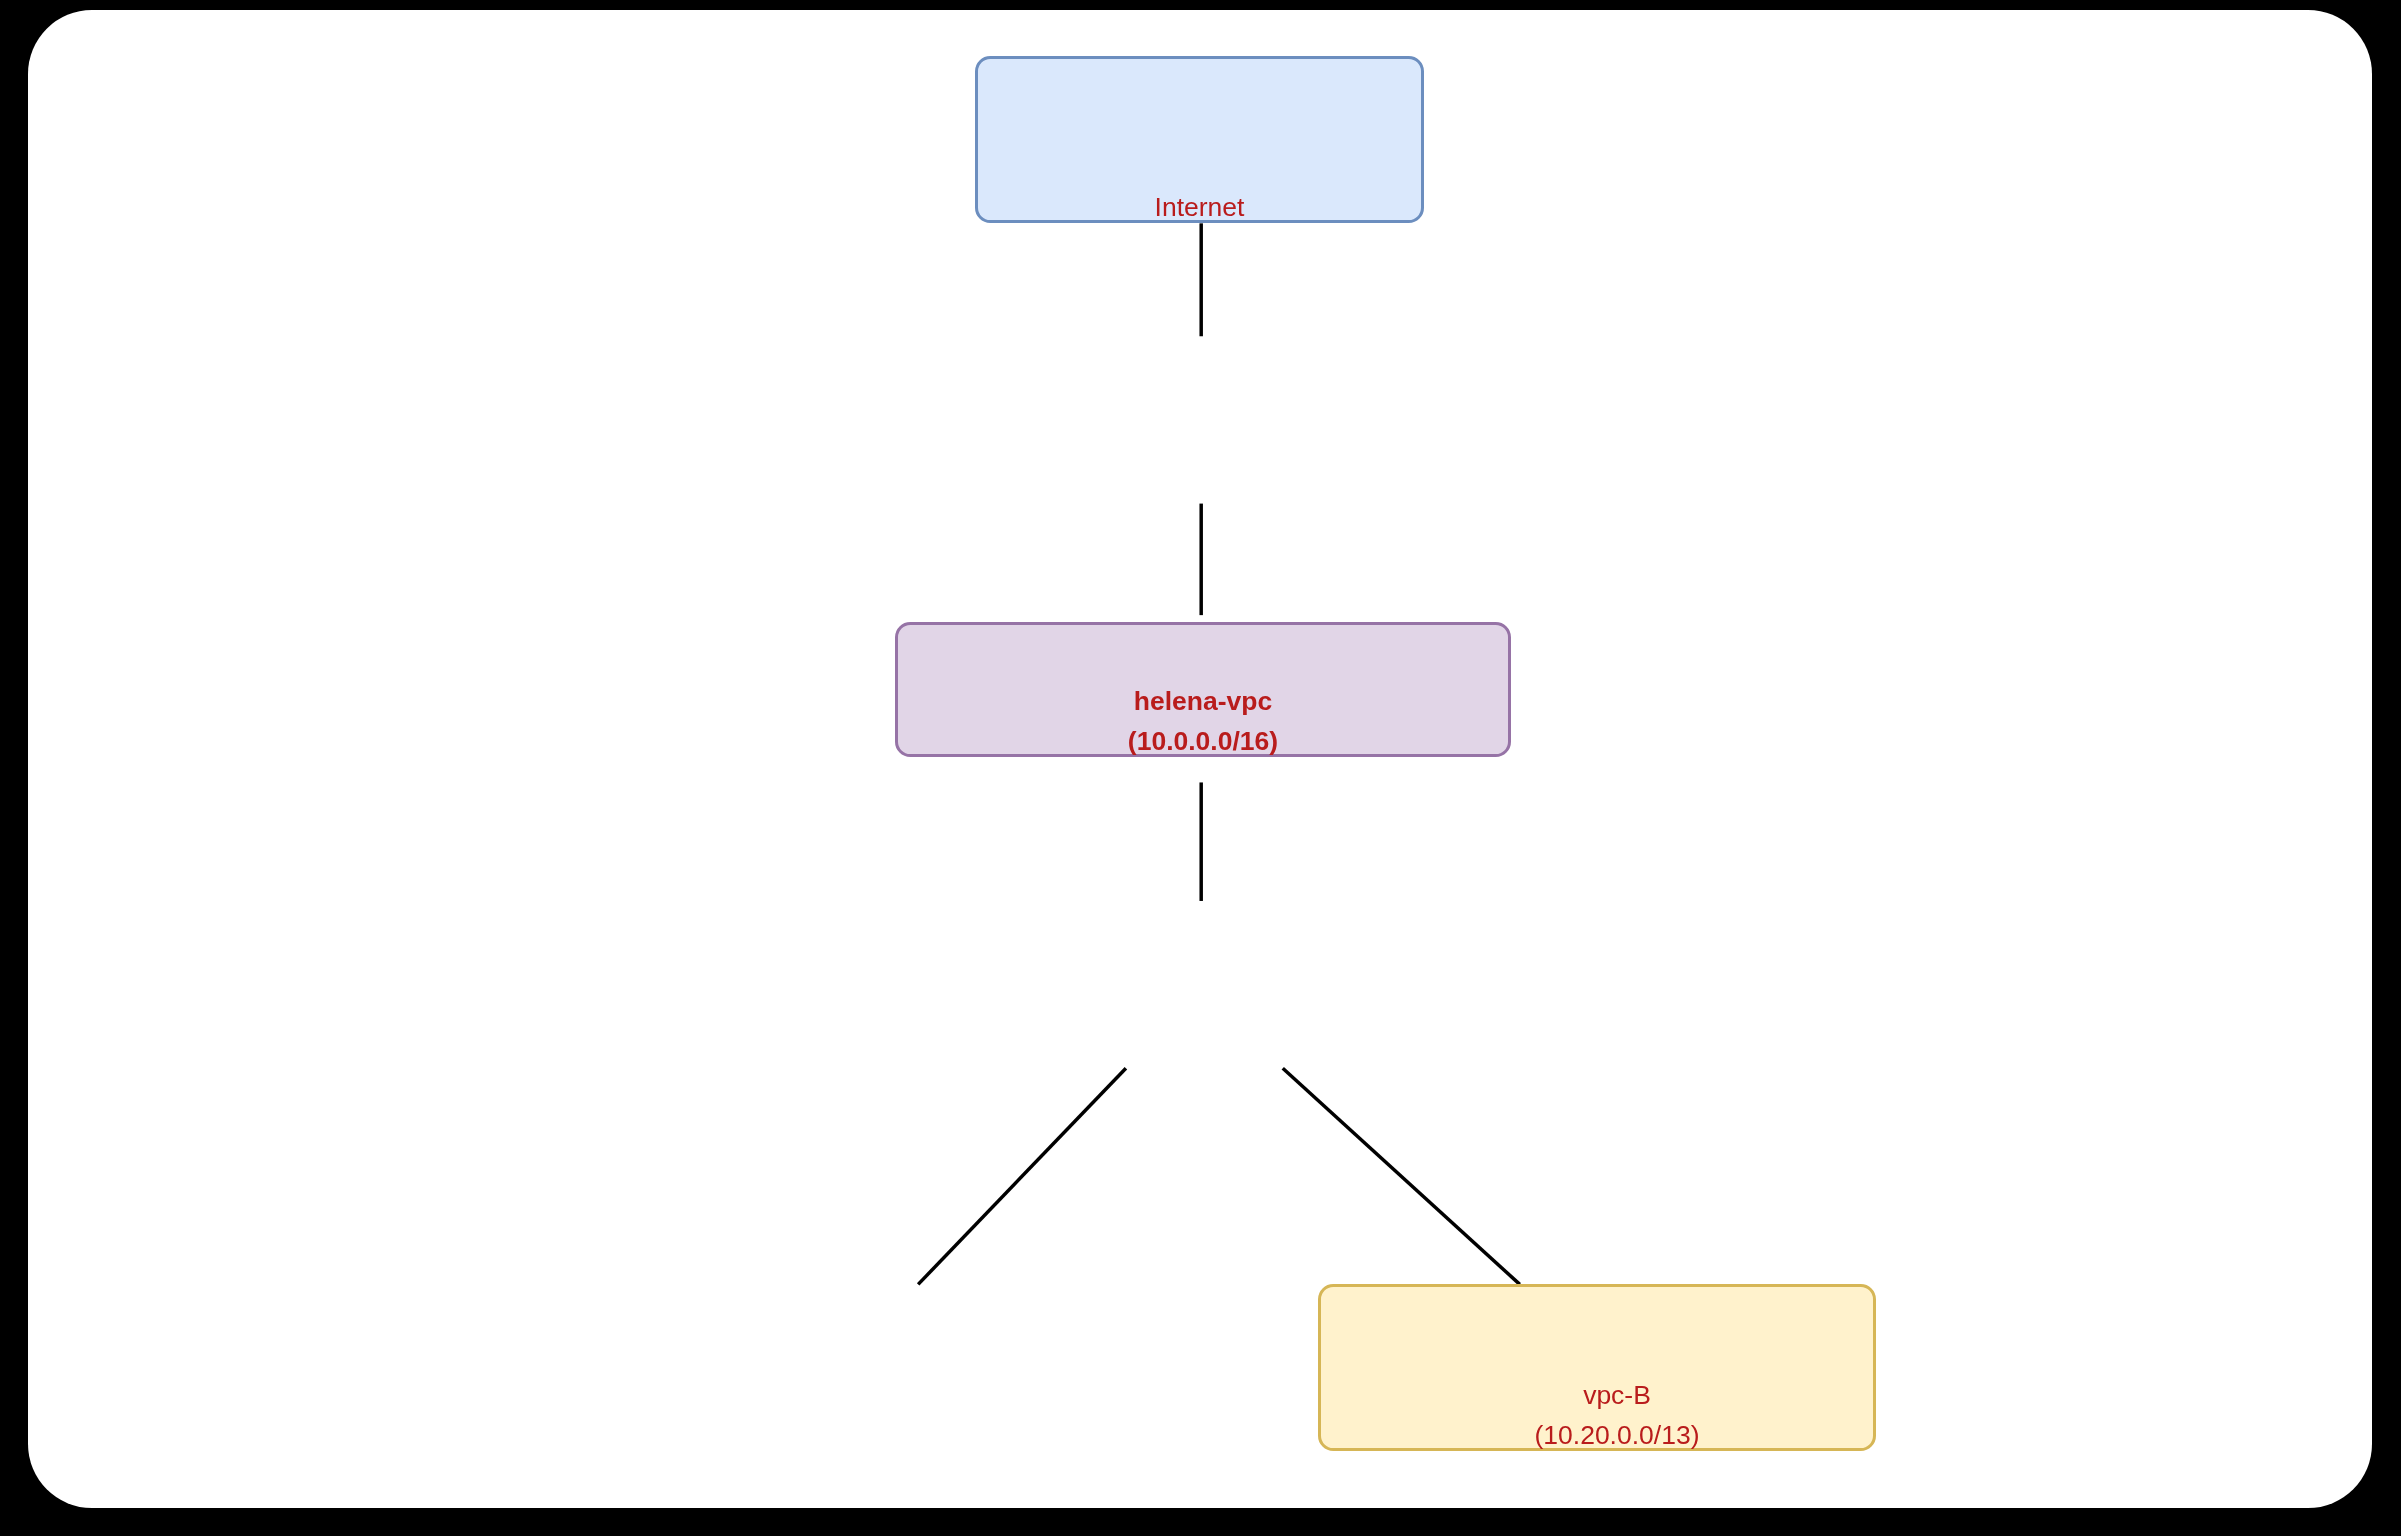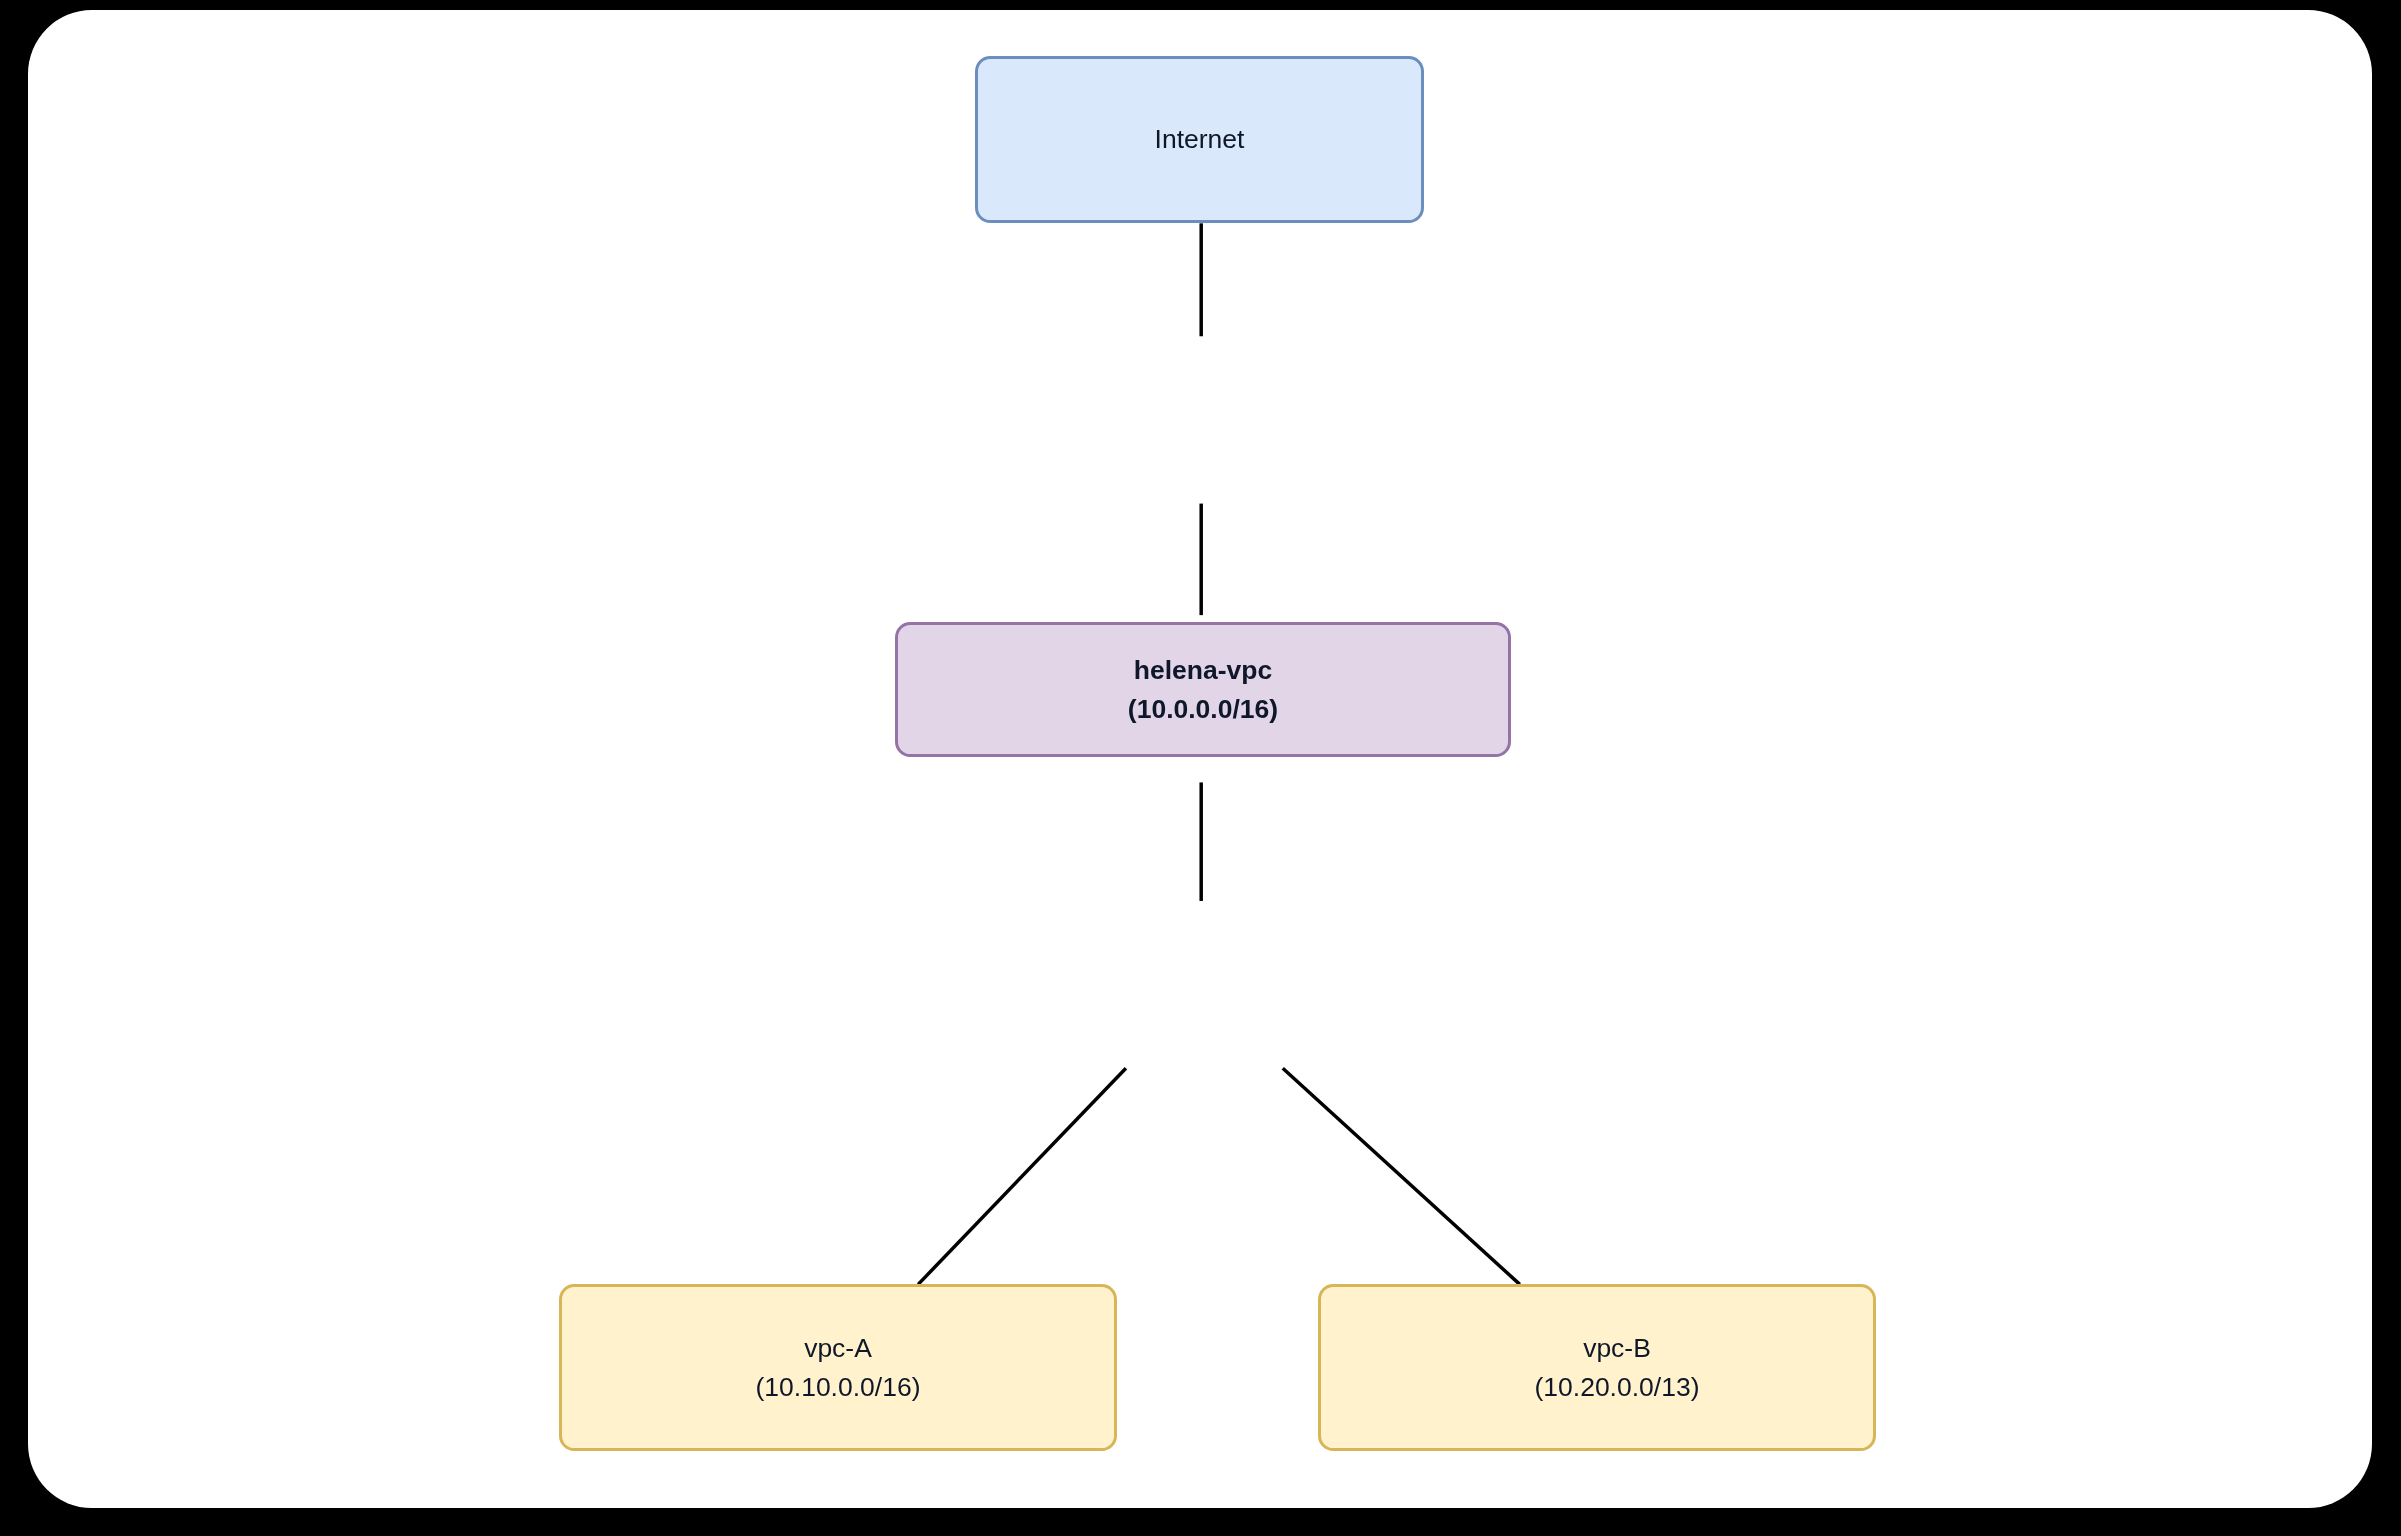--- a/index.html
+++ b/index.html
@@ -36,26 +36,26 @@
     width: 2401px;
     height: 1537px;
     pointer-events: none;
   }
   .node {
     position: absolute;
     box-sizing: border-box;
     display: flex;
     flex-direction: column;
     align-items: center;
-    justify-content: center;
+    justify-content: flex-end;
     border-style: solid;
     border-width: 3.5px;
     border-radius: 15.3px;
     text-align: center;
-    color: #0f172a;
+    color: #b91c1c;
     font-size: 26.5px;
     line-height: 1.0;
   }
   .node .node-label {
     display: block;
     white-space: nowrap;
   }
   .node .node-cidr {
     display: block;
     white-space: nowrap;
@@ -94,24 +94,20 @@
 
   </div>
 
 
   <div class="node" id="node-helena-vpc" style="background-color: rgb(225, 213, 231); border-color: rgb(150, 115, 166);">
     <span class="node-label">helena-vpc</span>
     <span class="node-cidr">(10.0.0.0/16)</span>
   </div>
 
 
-  <div class="node" id="node-vpc-a" style="background-color: rgb(255, 242, 204); border-color: rgb(214, 182, 86);">
-    <span class="node-label">vpc-A</span>
-    <span class="node-cidr">(10.10.0.0/16)</span>
-  </div>
 
   <div class="node" id="node-vpc-b" style="background-color: rgb(255, 242, 204); border-color: rgb(214, 182, 86);">
     <span class="node-label">vpc-B</span>
     <span class="node-cidr">(10.20.0.0/13)</span>
   </div>
 
 </div>
 
 
 </body></html>

